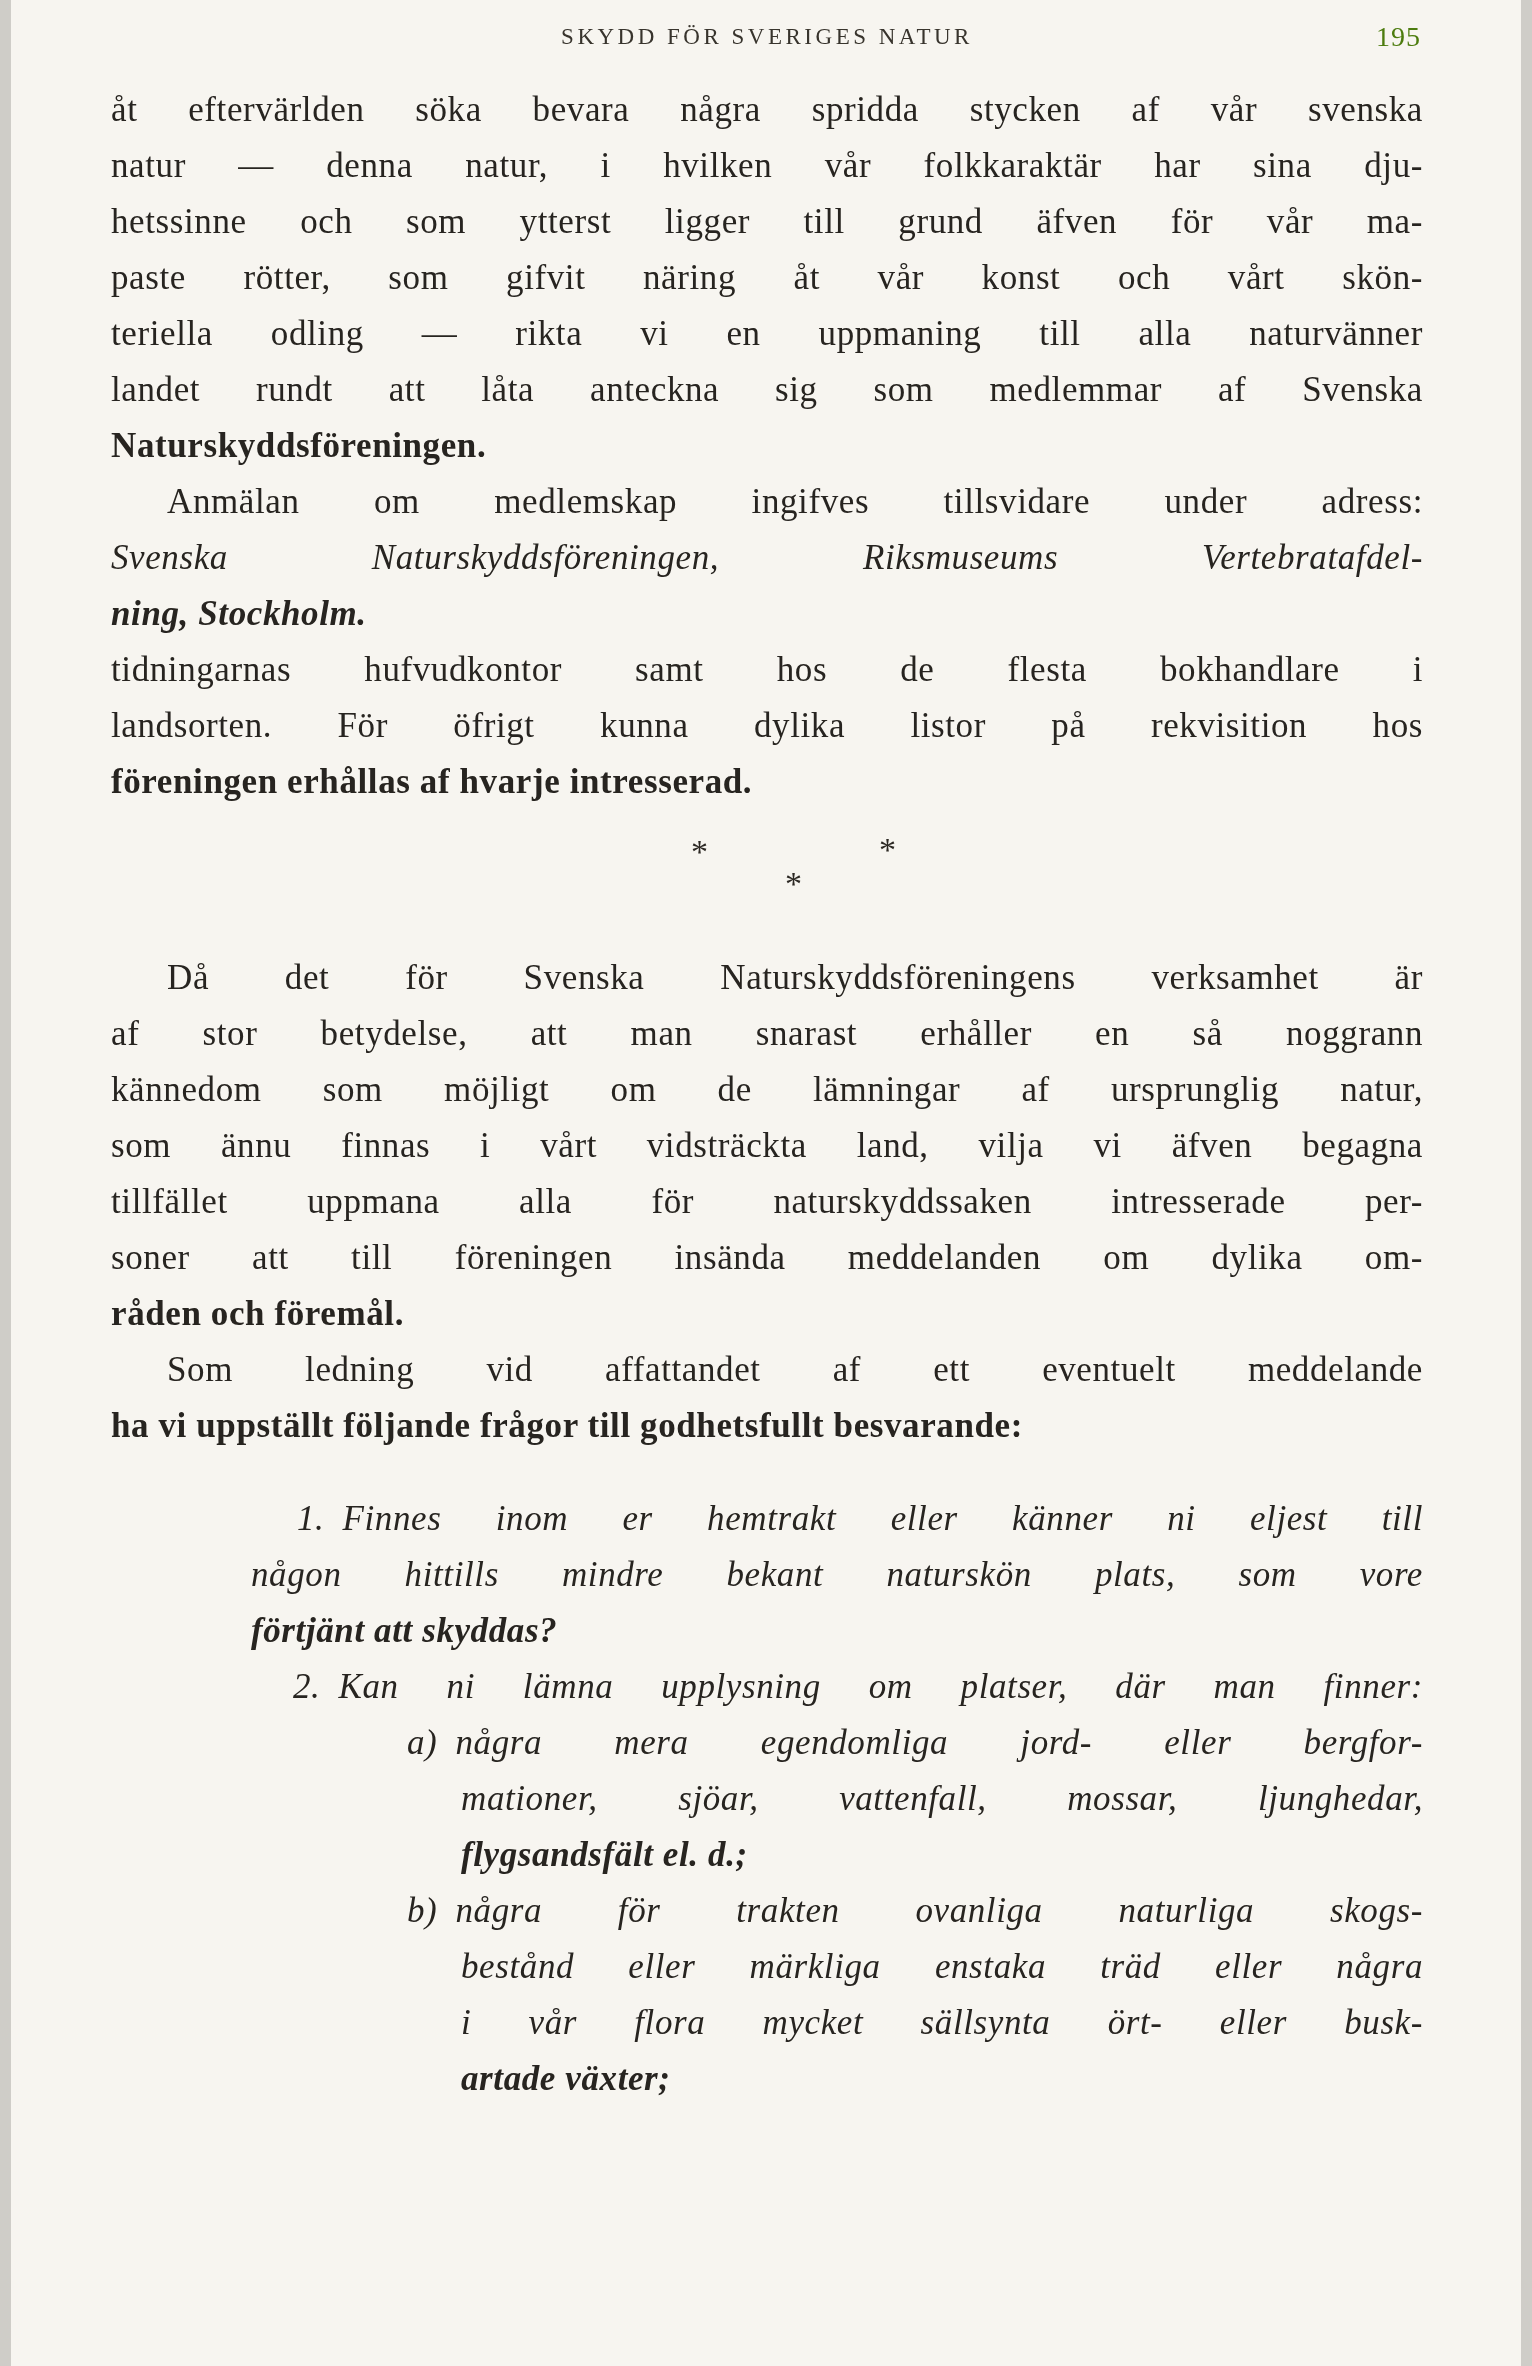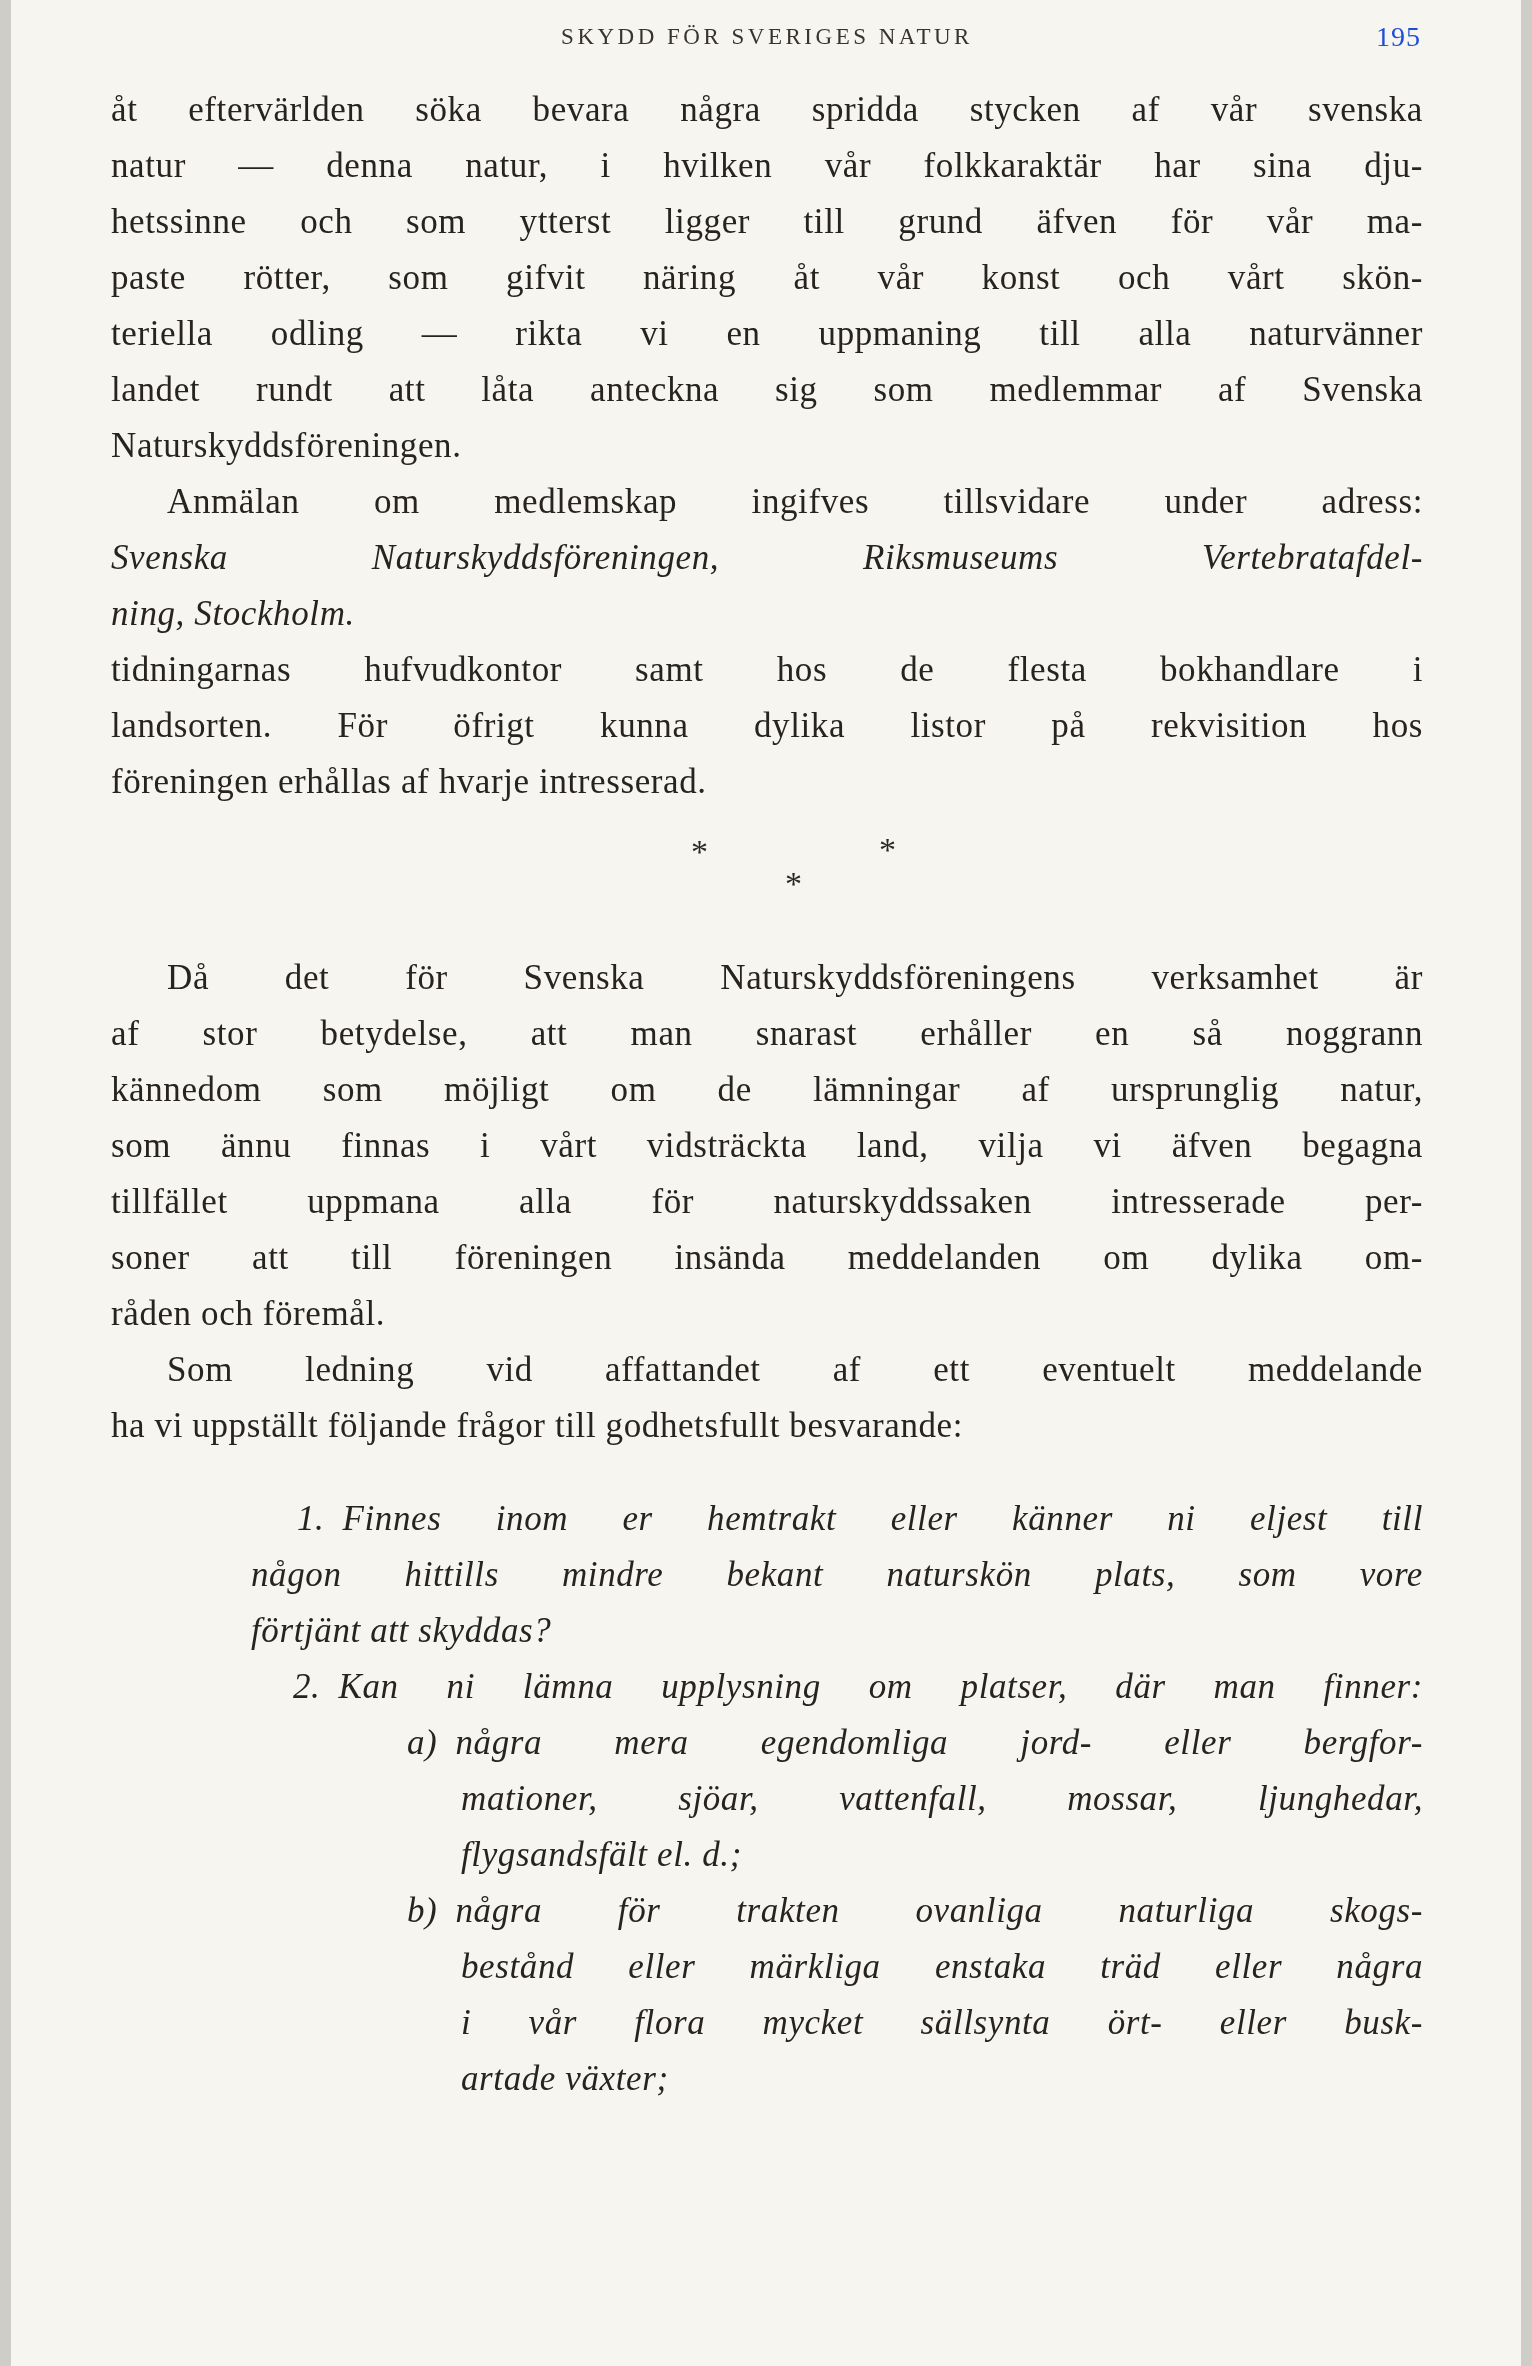--- a/index.html
+++ b/index.html
@@ -19,30 +19,30 @@
     position: absolute; left: 0; right: 0;
     text-align: center;
     font-size: 23px;
     letter-spacing: 3.5px;
     color: #38342d;
   }
   .page-number {
     position: absolute; right: 2px; top: -3px;
     font-size: 28px;
     letter-spacing: 1px;
-    color: #1d4ed8;
+    color: #4d7c0f;
   }
   .text-block {
     position: absolute; top: 82px; left: 100px; width: 1312px;
     font-size: 35px;
     line-height: 56px;
     letter-spacing: 0.6px;
   }
   .line { text-align: justify; text-align-last: justify; }
-  .last { text-align: left; text-align-last: left; }
+  .last { text-align: left; text-align-last: left; font-weight: bold; }
   .indent { padding-left: 56px; }
   .it { font-style: italic; }
   .ind-li1-first { padding-left: 186px; margin-top: 37px; }
   .ind-li1 { padding-left: 140px; }
   .ind-li2 { padding-left: 182px; }
   .ind-sub-first { padding-left: 296px; }
   .ind-sub { padding-left: 350px; }
   .separator { position: relative; height: 140px; }
   .ast { position: absolute; font-size: 34px; color: #2c2823; }
   .ast-left { left: 580px; top: 14px; }

